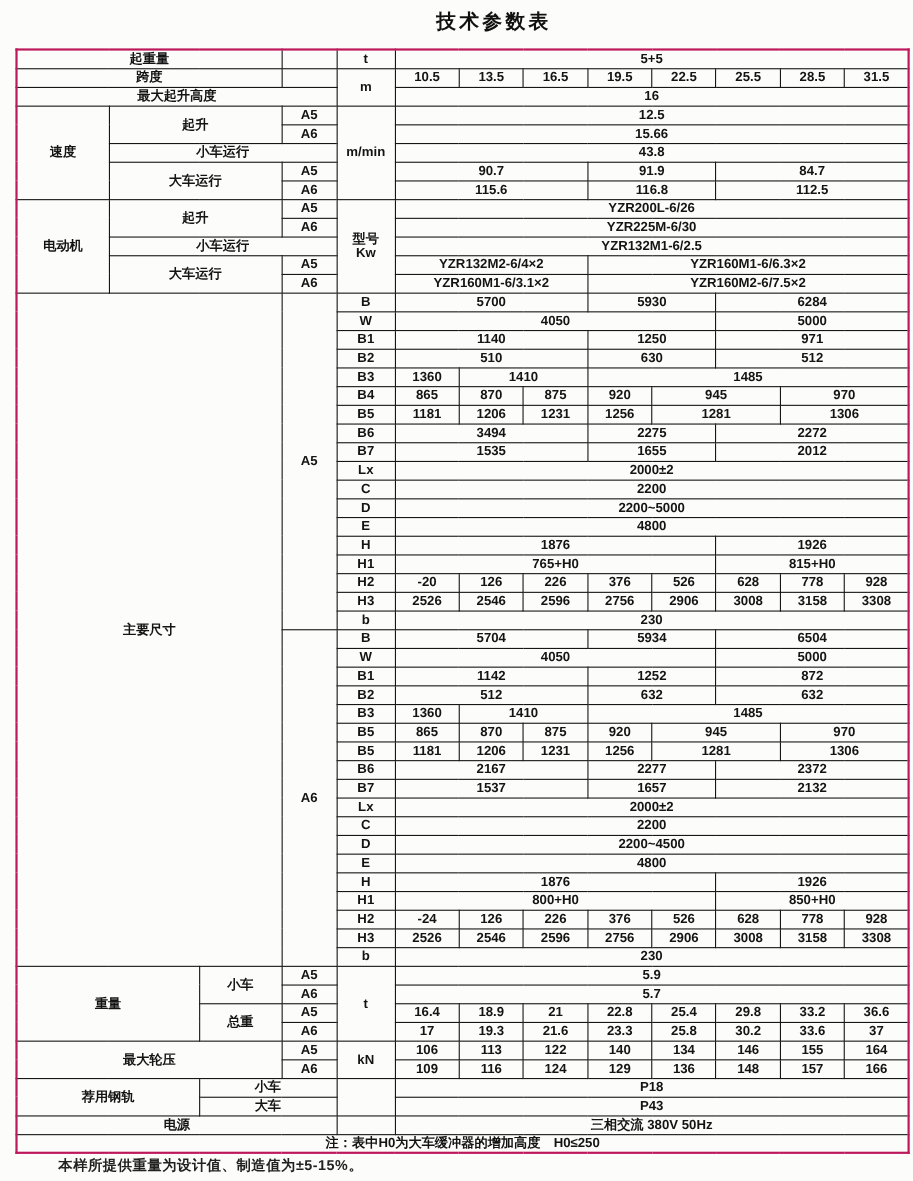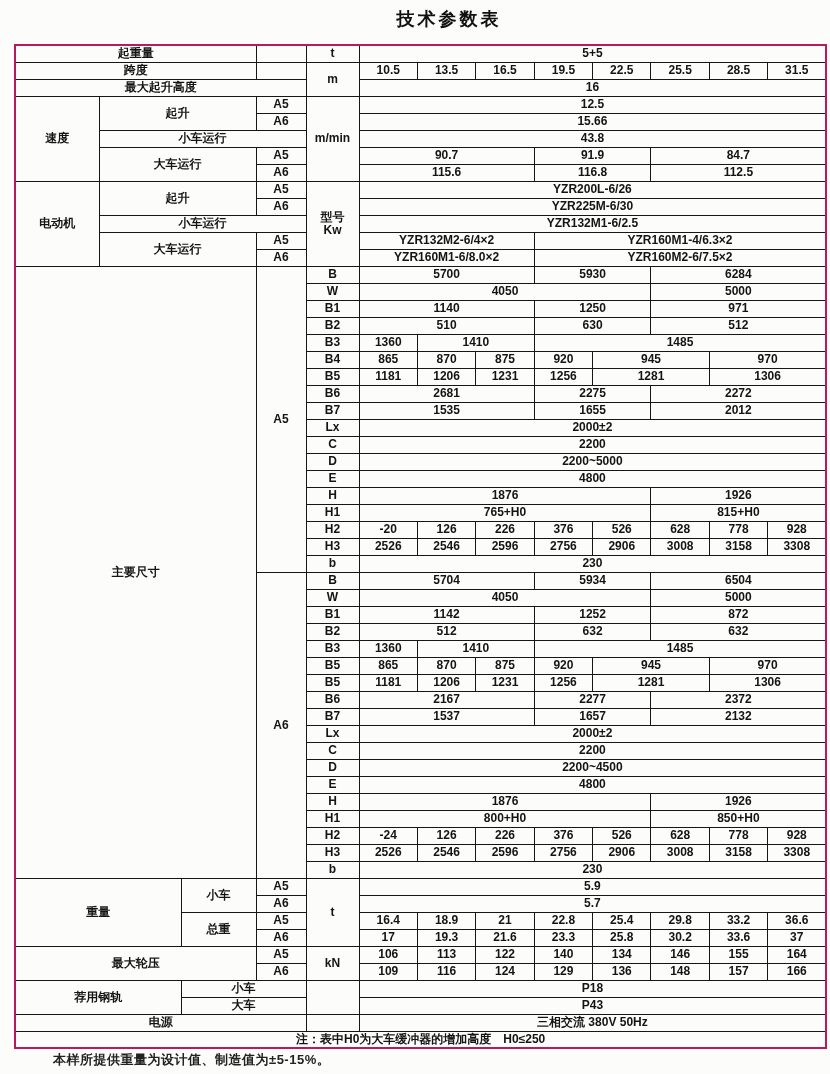--- a/index.html
+++ b/index.html
@@ -119,25 +119,25 @@
         <td colspan="8">YZR225M-6/30</td>
       </tr>
       <tr>
         <td colspan="3">小车运行</td>
         <td colspan="8">YZR132M1-6/2.5</td>
       </tr>
       <tr>
         <td colspan="2" rowspan="2">大车运行</td>
         <td>A5</td>
         <td colspan="3">YZR132M2-6/4×2</td>
-        <td colspan="5">YZR160M1-4/6.3×2</td>
-      </tr>
-      <tr>
-        <td>A6</td>
-        <td colspan="3">YZR160M1-6/8.0×2</td>
+        <td colspan="5">YZR160M1-6/6.3×2</td>
+      </tr>
+      <tr>
+        <td>A6</td>
+        <td colspan="3">YZR160M1-6/3.1×2</td>
         <td colspan="5">YZR160M2-6/7.5×2</td>
       </tr>
       <tr>
         <td colspan="3" rowspan="36">主要尺寸</td>
         <td rowspan="18">A5</td>
         <td>B</td>
         <td colspan="3">5700</td>
         <td colspan="2">5930</td>
         <td colspan="3">6284</td>
       </tr>
@@ -177,21 +177,21 @@
         <td>B5</td>
         <td>1181</td>
         <td>1206</td>
         <td>1231</td>
         <td>1256</td>
         <td colspan="2">1281</td>
         <td colspan="2">1306</td>
       </tr>
       <tr>
         <td>B6</td>
-        <td colspan="3">2681</td>
+        <td colspan="3">3494</td>
         <td colspan="2">2275</td>
         <td colspan="3">2272</td>
       </tr>
       <tr>
         <td>B7</td>
         <td colspan="3">1535</td>
         <td colspan="2">1655</td>
         <td colspan="3">2012</td>
       </tr>
       <tr>

